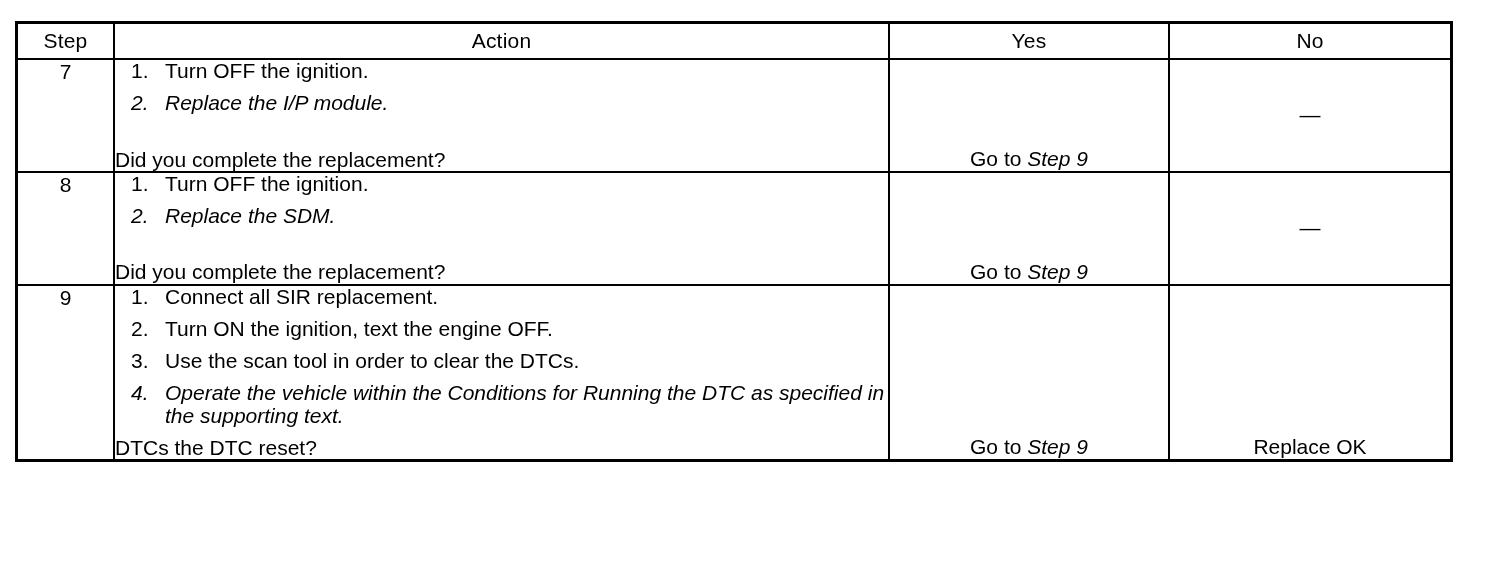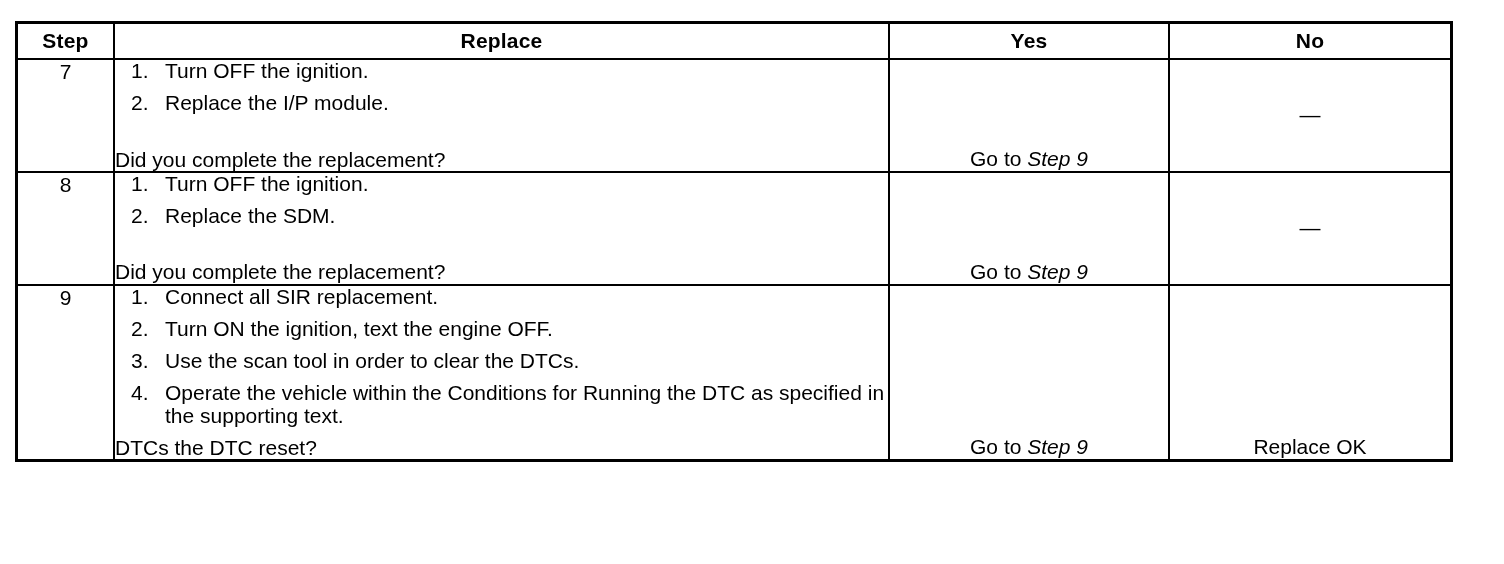--- a/index.html
+++ b/index.html
@@ -49,21 +49,21 @@
   col.c-step   { width: 97px;  }
   col.c-action { width: 775px; }
   col.c-yes    { width: 280px; }
   col.c-no     { width: 282px; }
 
   
   tr.head th {
     height: 34px;
     text-align: center;
     vertical-align: middle;
-    font-weight: bold;
+    font-weight: normal;
     font-size: 21px;
     letter-spacing: 0.2px;
   }
 
   
   td.step-cell {
     text-align: center;
     vertical-align: middle;
     font-size: 21px;
   }
@@ -90,21 +90,21 @@
     list-style: none;
     counter-reset: stepnum;
   }
   ol.steps > li {
     counter-increment: stepnum;
     position: relative;
     padding-left: 50px;
     margin: 0 0 10px 0;
     line-height: 1.06;
   }
-  ol.steps > li:last-child { margin-bottom: 0; }
+  ol.steps > li:last-child { margin-bottom: 0; font-style: italic; }
   ol.steps > li::before {
     content: counter(stepnum) ".";
     position: absolute;
     left: 16px;
     top: 0;
   }
 
   p.question {
     margin: 0;
     padding: 0;
@@ -127,21 +127,21 @@
     <colgroup>
       <col class="c-step">
       <col class="c-action">
       <col class="c-yes">
       <col class="c-no">
     </colgroup>
 
     <thead>
       <tr class="head">
         <th>Step</th>
-        <th>Replace</th>
+        <th>Action</th>
         <th>Yes</th>
         <th>No</th>
       </tr>
     </thead>
 
     <tbody>
 
       <tr>
         <td class="step-cell">7</td>
         <td class="action-cell">

